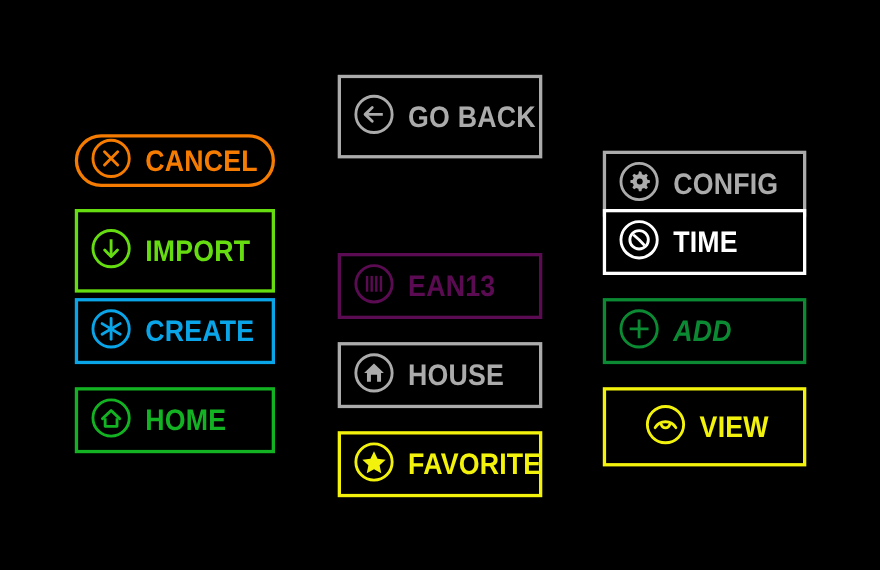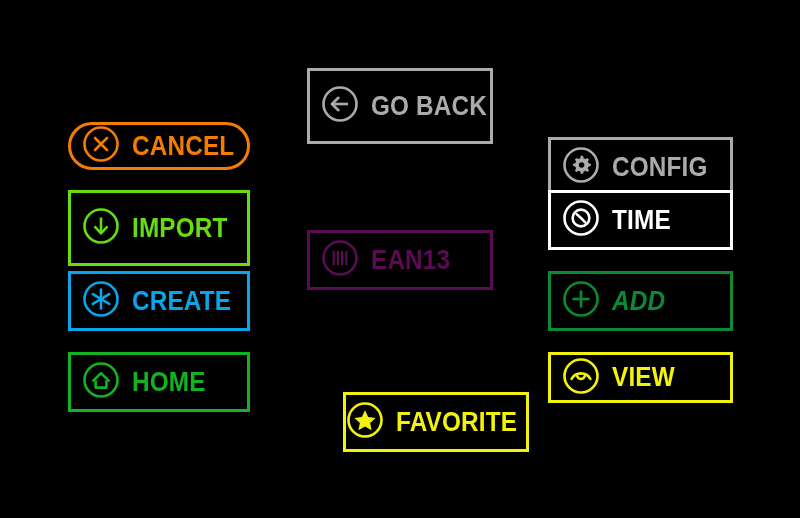--- a/index.html
+++ b/index.html
@@ -98,21 +98,28 @@
           <circle cx="19" cy="19" r="16.5" fill="none" stroke="#5B0B52" stroke-width="2.6"></circle>
           <g fill="#5B0B52">
                  <rect x="11.6" y="11.8" width="2.2" height="14.4"></rect>
                  <rect x="15.8" y="11.8" width="2.2" height="14.4"></rect>
                  <rect x="20.0" y="11.8" width="2.2" height="14.4"></rect>
                  <rect x="24.2" y="11.8" width="2.2" height="14.4"></rect>
                </g>
         </svg></span>
       <span class="lbl" style="color: rgb(91, 11, 82); margin-left: 12px;">EAN13</span>
     </div>
-    <div class="btn" style="left: 307px; top: 392px; width: 186px; height: 60px; border-color: rgb(242, 242, 13); border-width: 3px;  margin-left: 36px;">
+    <div class="btn" style="left: 307px; top: 311px; width: 186px; height: 60px; border-color: rgb(171, 171, 171); border-width: 3px; padding-left: 11px;">
+      <span class="ico"><svg width="38" height="38" viewBox="0 0 38 38" xmlns="http://www.w3.org/2000/svg">
+          <circle cx="19" cy="19" r="16.5" fill="none" stroke="#ABABAB" stroke-width="2.6"></circle>
+          <path d="M19 10.4 L28 19.1 L25.4 19.1 L25.4 27 L21.8 27 L21.8 20.6 L16.2 20.6 L16.2 27 L12.6 27 L12.6 19.1 L10 19.1 Z" fill="#ABABAB"></path>
+        </svg></span>
+      <span class="lbl" style="color: rgb(171, 171, 171); margin-left: 12px;">HOUSE</span>
+    </div>
+    <div class="btn" style="left: 307px; top: 392px; width: 186px; height: 60px; border-color: rgb(242, 242, 13); border-width: 3px; padding-left: 11px;">
       <span class="ico"><svg width="38" height="38" viewBox="0 0 38 38" xmlns="http://www.w3.org/2000/svg">
           <circle cx="19" cy="19" r="16.5" fill="none" stroke="#F2F20D" stroke-width="2.6"></circle>
           <path d="M19 9.2 L22.2 16.1 L29.6 16.9 L24.1 21.9 L25.6 29.2 L19 25.5 L12.4 29.2 L13.9 21.9 L8.4 16.9 L15.8 16.1 Z" fill="#F2F20D"></path>
         </svg></span>
       <span class="lbl" style="color: rgb(242, 242, 13); margin-left: 12px;">FAVORITE</span>
     </div>
     <div class="btn" style="left: 548px; top: 109px; width: 185px; height: 60px; border-color: rgb(171, 171, 171); border-width: 3px; padding-left: 11px; margin-top: 28px;">
       <span class="ico"><svg width="38" height="38" viewBox="0 0 38 38" xmlns="http://www.w3.org/2000/svg">
           <circle cx="19" cy="19" r="16.5" fill="none" stroke="#ABABAB" stroke-width="2.6"></circle>
           <path d="M19 9.6 L21.1 10.1 L21.6 12.3 L23.5 13.1 L25.4 11.9 L27 13.5 L25.8 15.4 L26.6 17.3 L28.8 17.8 L28.8 20.1 L26.6 20.6 L25.8 22.5 L27 24.4 L25.4 26 L23.5 24.8 L21.6 25.6 L21.1 27.8 L18.8 27.8 L18.3 25.6 L16.4 24.8 L14.5 26 L12.9 24.4 L14.1 22.5 L13.3 20.6 L11.1 20.1 L11.1 17.8 L13.3 17.3 L14.1 15.4 L12.9 13.5 L14.5 11.9 L16.4 13.1 L18.3 12.3 L18.8 10.1 Z" fill="#ABABAB"></path>
@@ -128,21 +135,21 @@
         </svg></span>
       <span class="lbl" style="color: rgb(255, 255, 255); margin-left: 12px;">TIME</span>
     </div>
     <div class="btn" style="left: 548px; top: 271px; width: 185px; height: 60px; border-color: rgb(11, 138, 51); border-width: 3px; padding-left: 11px; font-style: italic;">
       <span class="ico"><svg width="38" height="38" viewBox="0 0 38 38" xmlns="http://www.w3.org/2000/svg">
           <circle cx="19" cy="19" r="16.5" fill="none" stroke="#0B8A33" stroke-width="2.6"></circle>
           <path d="M19 10.4 L19 27.6 M10.4 19 L27.6 19" stroke="#0B8A33" stroke-width="2.6" stroke-linecap="butt" fill="none"></path>
         </svg></span>
       <span class="lbl" style="color: rgb(11, 138, 51); margin-left: 12px;">ADD</span>
     </div>
-    <div class="btn" style="left: 548px; top: 352px; width: 185px; height: 51px; border-color: rgb(242, 242, 13); border-width: 3px; padding-left: 11px;">
+    <div class="btn" style="left: 548px; top: 352px; width: 185px; height: 72px; border-color: rgb(242, 242, 13); border-width: 3px; padding-left: 11px; justify-content: center;">
       <span class="ico"><svg width="38" height="38" viewBox="0 0 38 38" xmlns="http://www.w3.org/2000/svg">
           <circle cx="19" cy="19" r="16.5" fill="none" stroke="#F2F20D" stroke-width="2.6"></circle>
           <path d="M9.6 21.8 C13.6 14.6 24.4 14.6 28.4 21.8" fill="none" stroke="#F2F20D" stroke-width="2.6" stroke-linecap="round"></path>
                <path d="M15.2 19.1 C16.6 22.9 21.4 22.9 22.8 19.1" fill="none" stroke="#F2F20D" stroke-width="2.6" stroke-linecap="round"></path>
         </svg></span>
       <span class="lbl" style="color: rgb(242, 242, 13); margin-left: 12px;">VIEW</span>
     </div>
   </div>
 
 </body></html>

